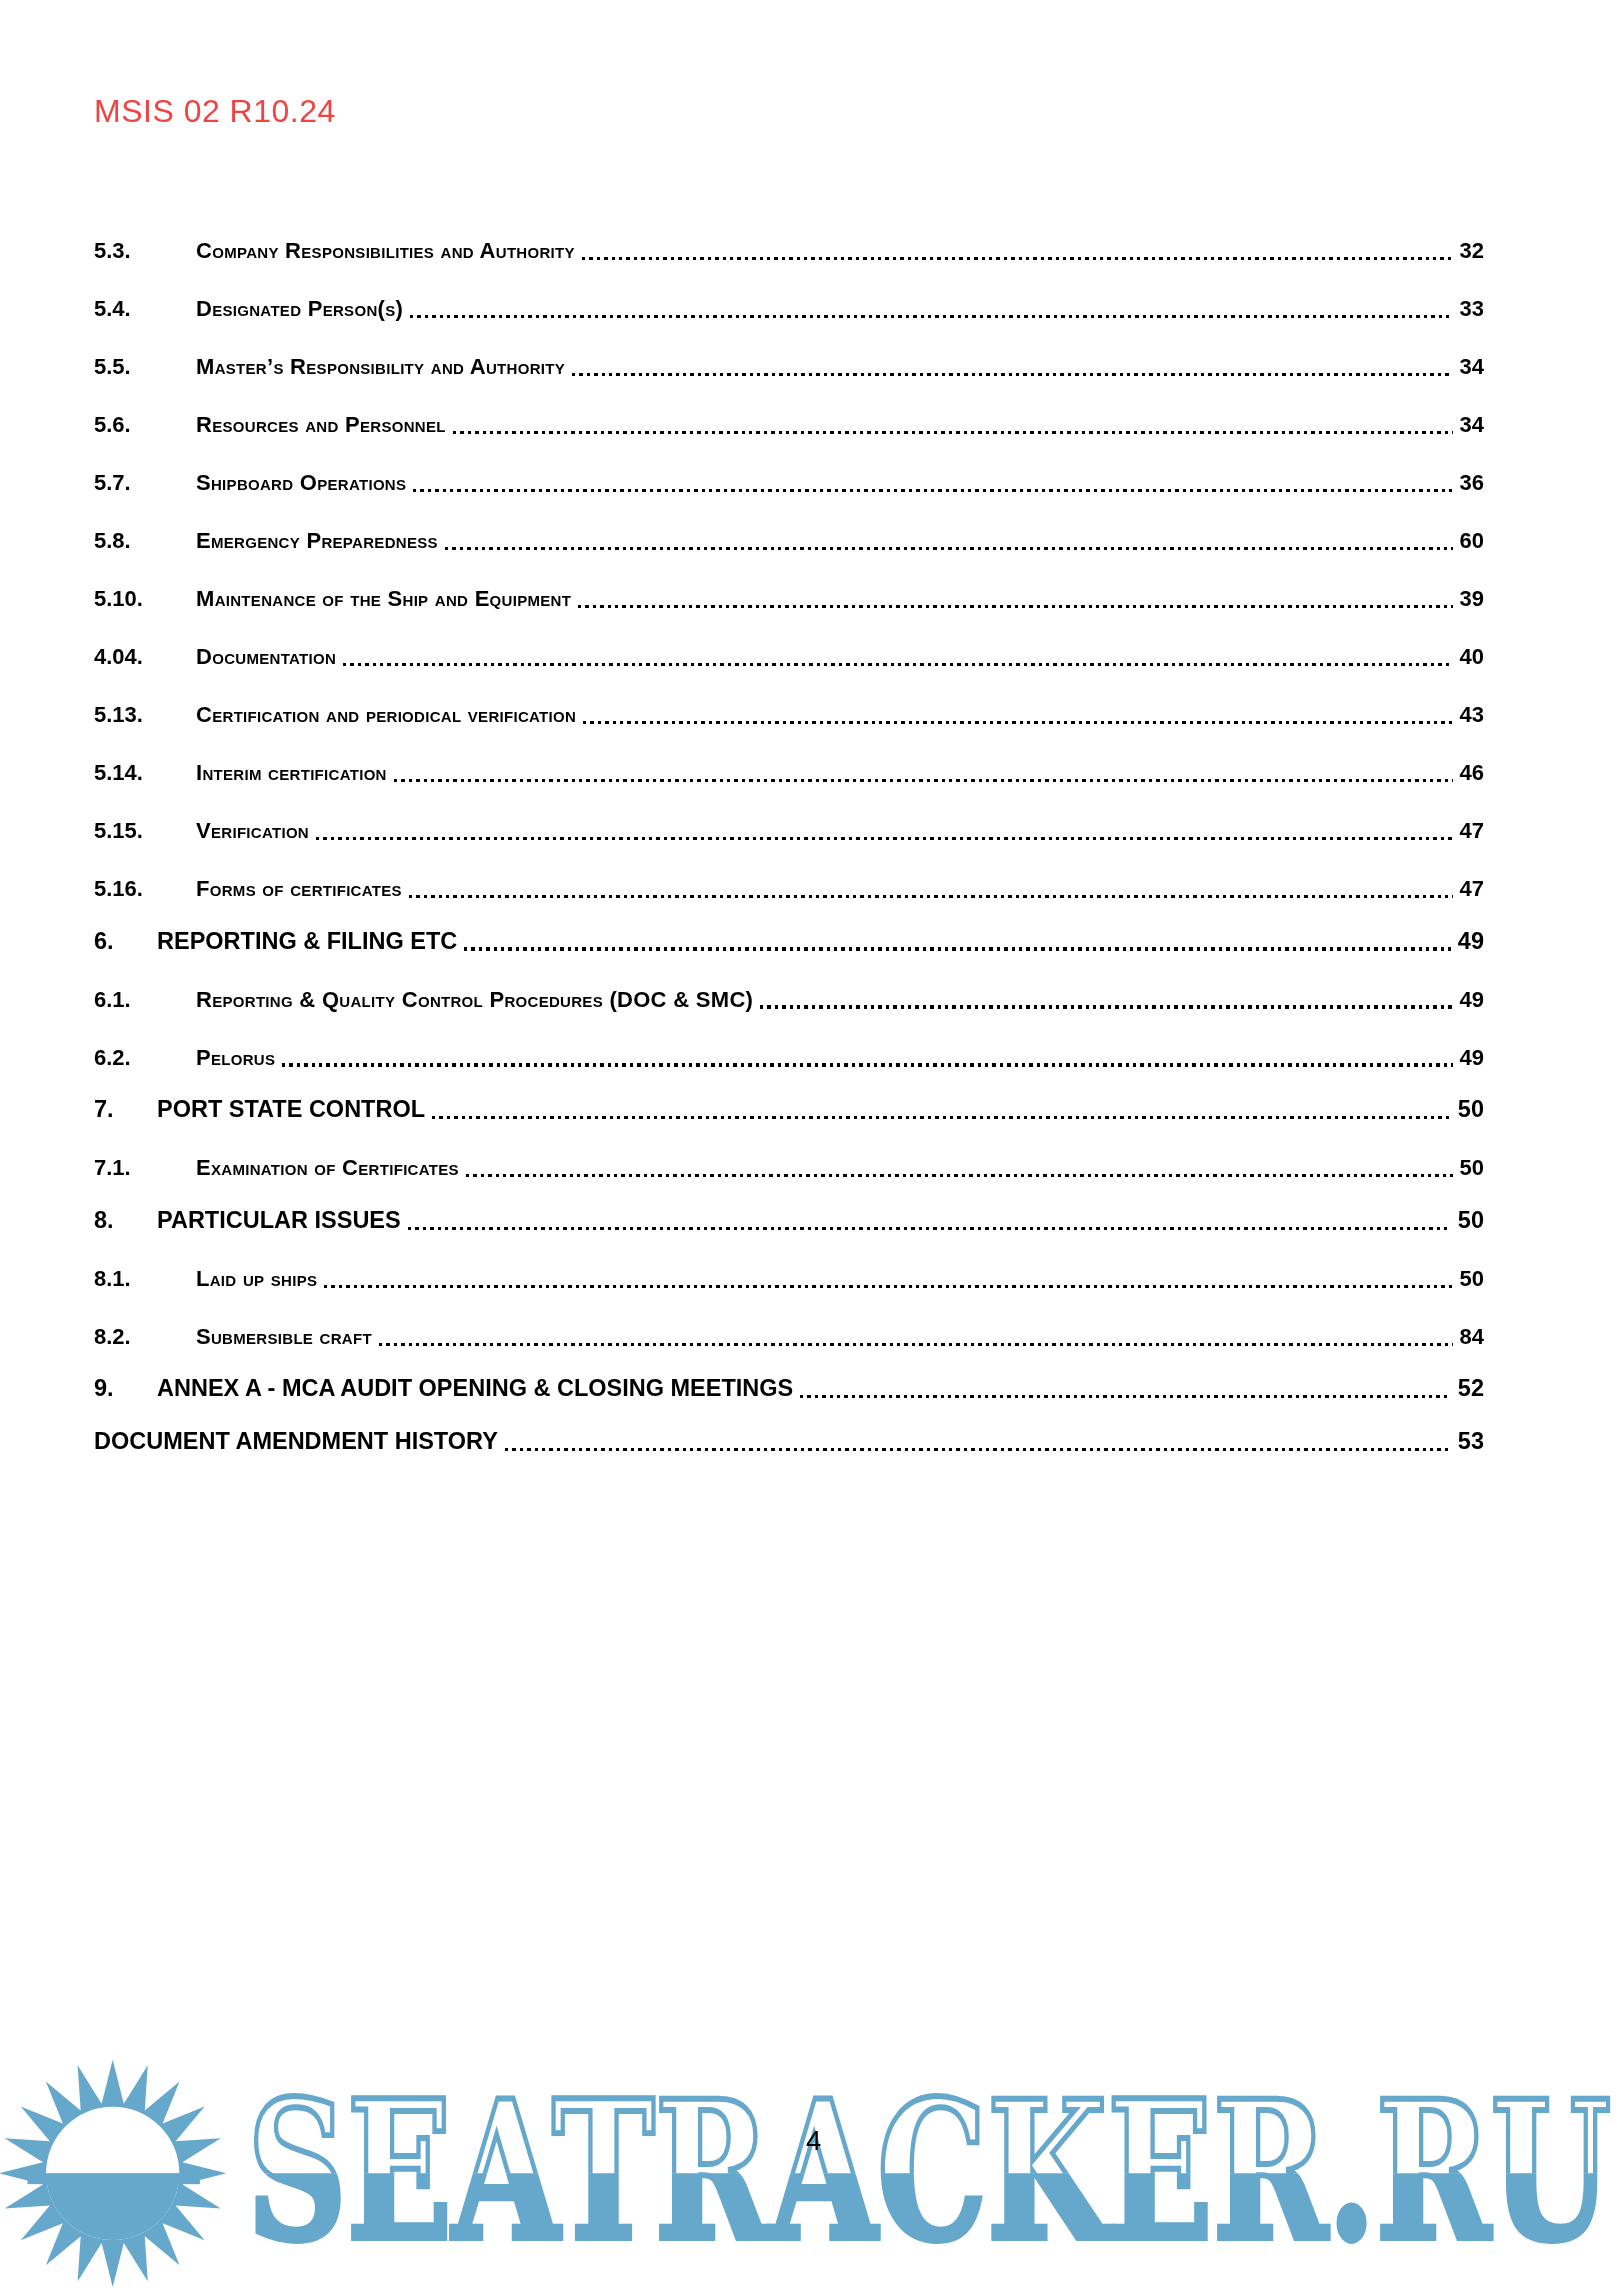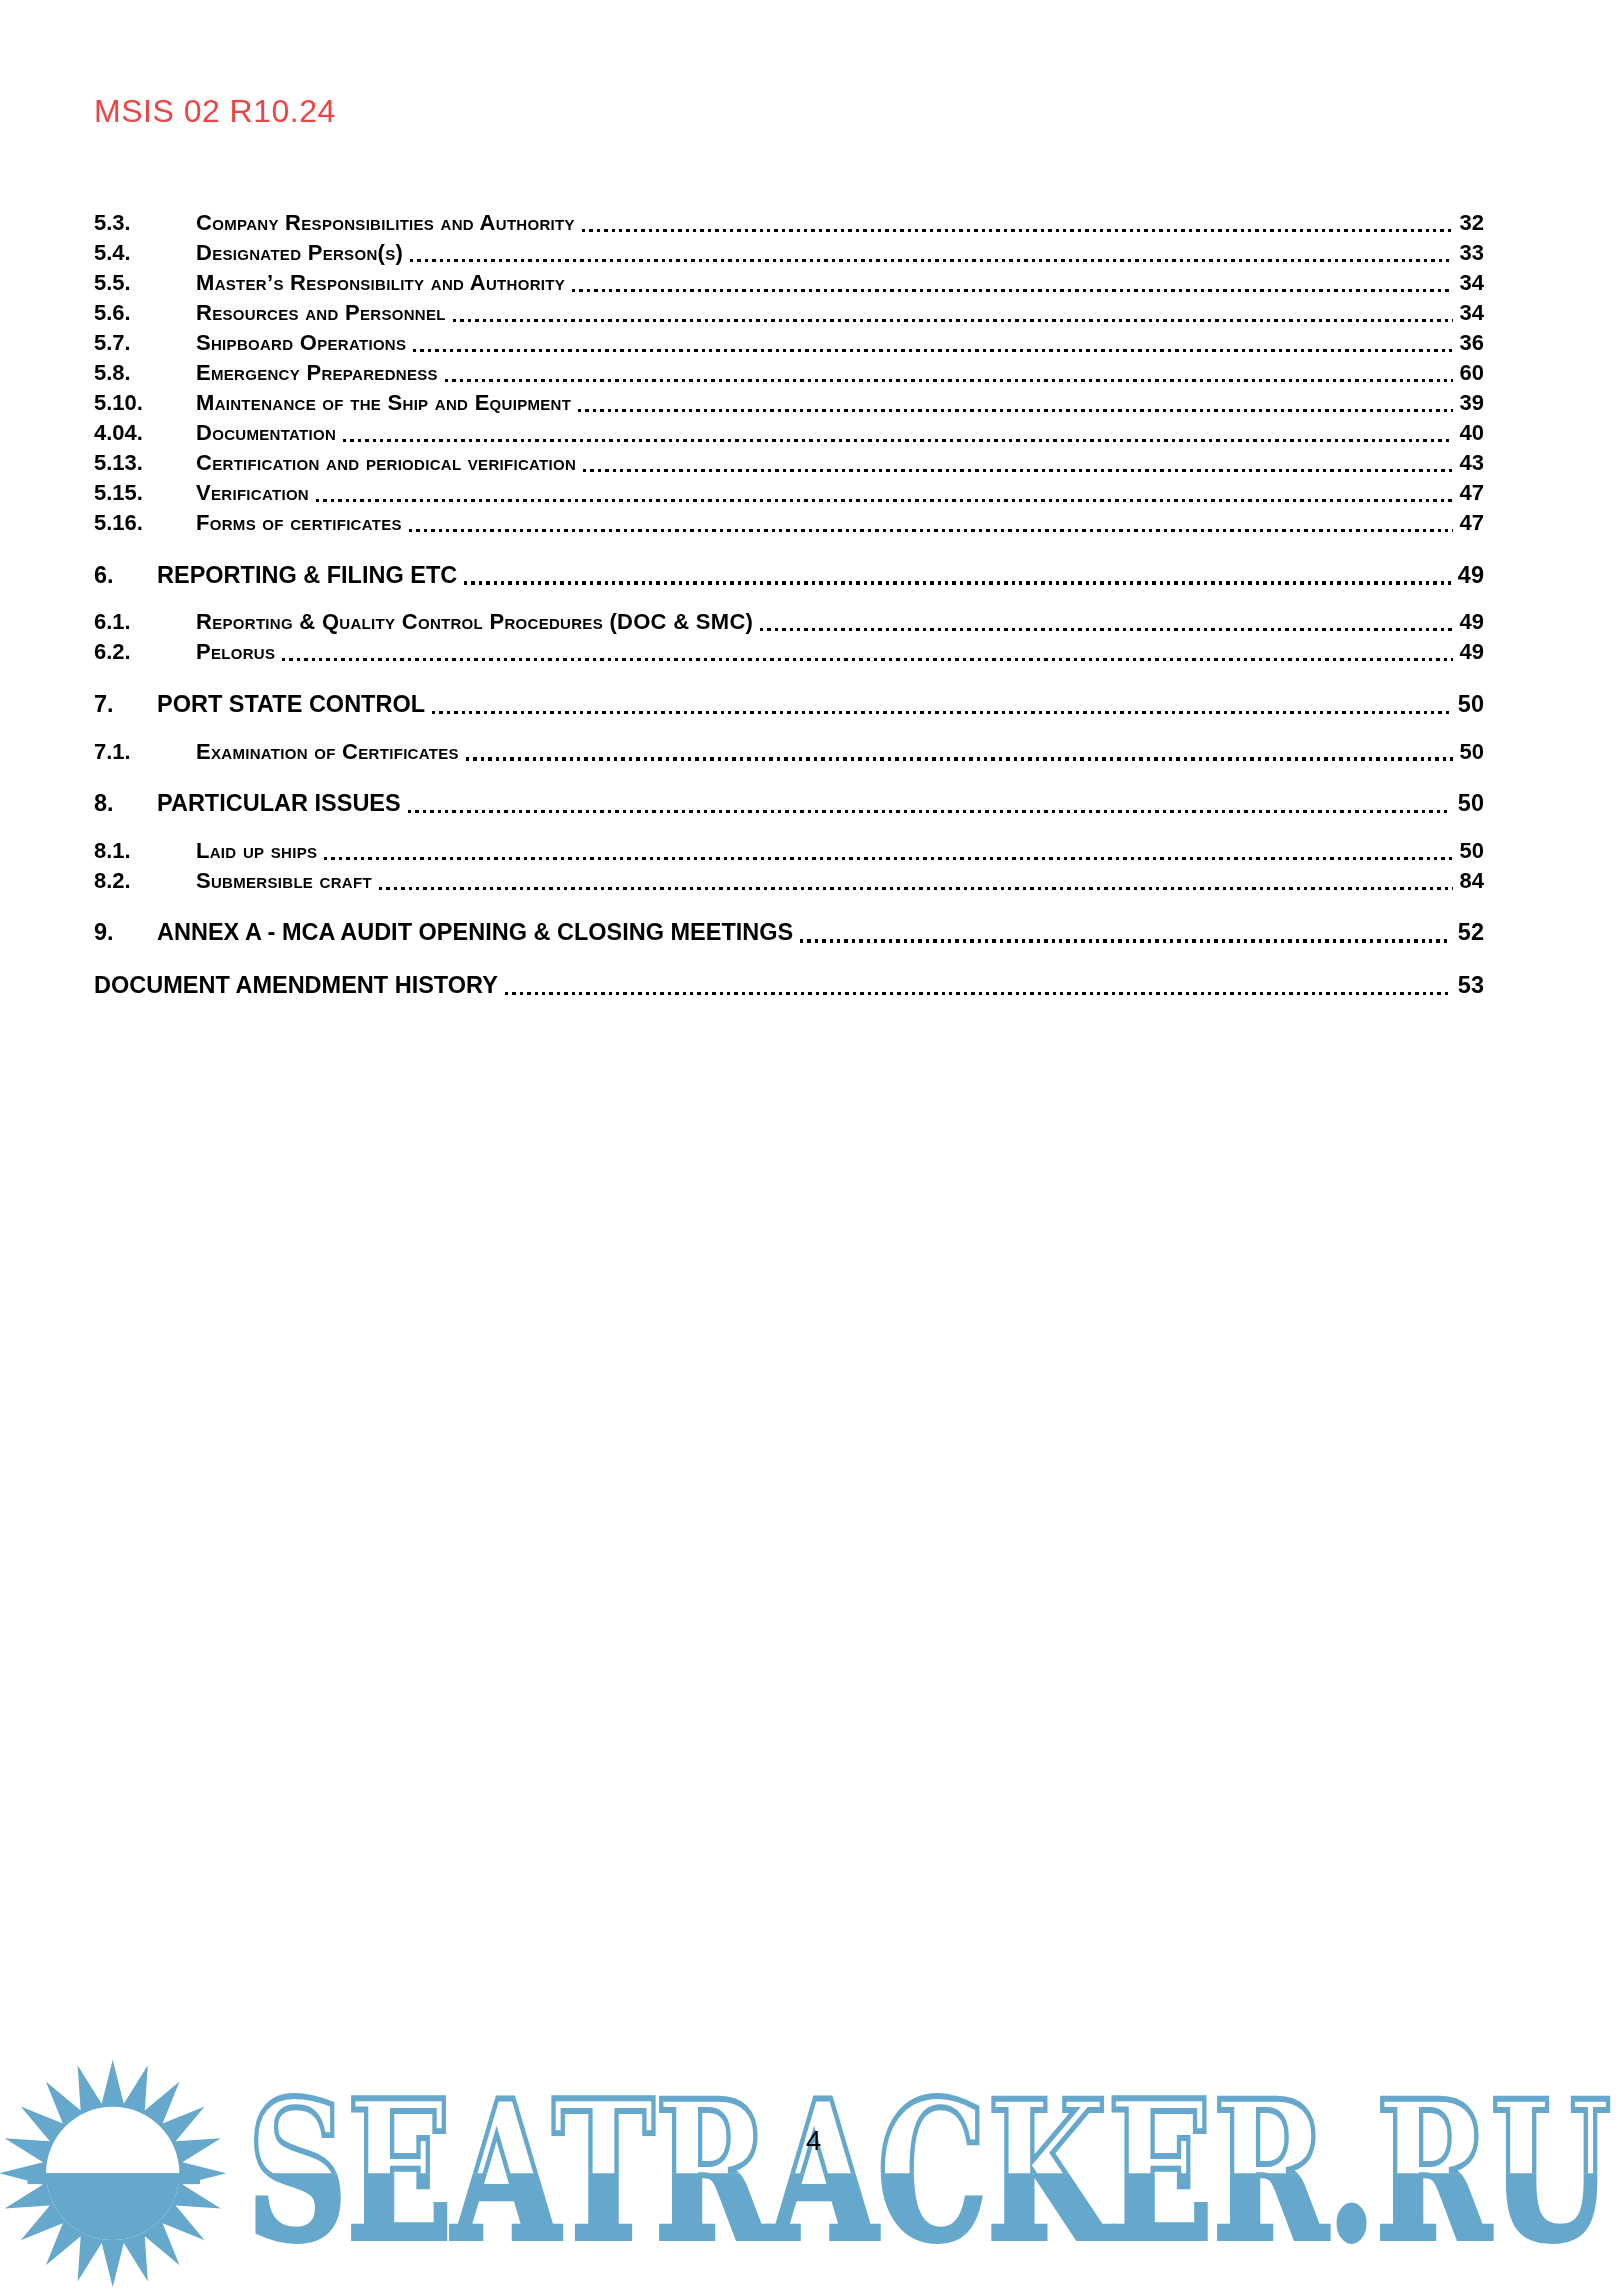--- a/index.html
+++ b/index.html
@@ -25,20 +25,21 @@
     position: absolute;
     left: 94px; top: 208px;
     width: 1390px;
   }
 
   .toc-row {
     display: flex;
     align-items: baseline;
     font-weight: bold;
     white-space: nowrap;
+    margin-top: 28px;
   }
   .toc-row.l2 { font-size: 22px; line-height: 30px; }
   .toc-row.l2 .title { font-variant: small-caps; letter-spacing: 0.3px; }
   .toc-row.l1 { font-size: 23.5px; line-height: 31px; margin: 21.6px 0 16.7px 0; }
 
   .toc-row .num  { flex: 0 0 auto; }
   .toc-row.l2 .num { width: 102px; }
   .toc-row.l1 .num { width: 63px; }
 
   .dots {
@@ -123,20 +124,26 @@
     <span class="num">4.04.</span>
     <span class="title">Documentation</span>
     <span class="dots"></span>
     <span class="pg">40</span>
   </div>
     <div class="toc-row l2">
     <span class="num">5.13.</span>
     <span class="title">Certification and periodical verification</span>
     <span class="dots"></span>
     <span class="pg">43</span>
+  </div>
+    <div class="toc-row l2">
+    <span class="num">5.14.</span>
+    <span class="title">Interim certification</span>
+    <span class="dots"></span>
+    <span class="pg">46</span>
   </div>
     <div class="toc-row l2">
     <span class="num">5.15.</span>
     <span class="title">Verification</span>
     <span class="dots"></span>
     <span class="pg">47</span>
   </div>
     <div class="toc-row l2">
     <span class="num">5.16.</span>
     <span class="title">Forms of certificates</span>

